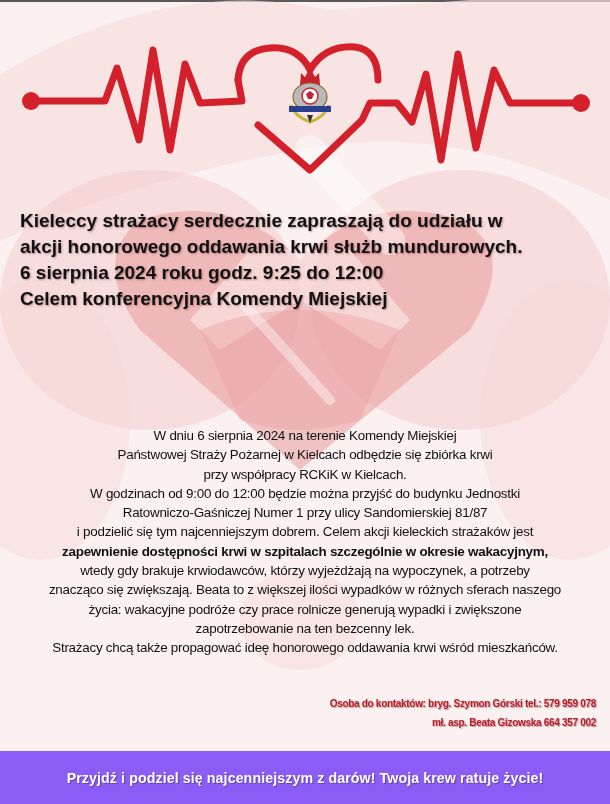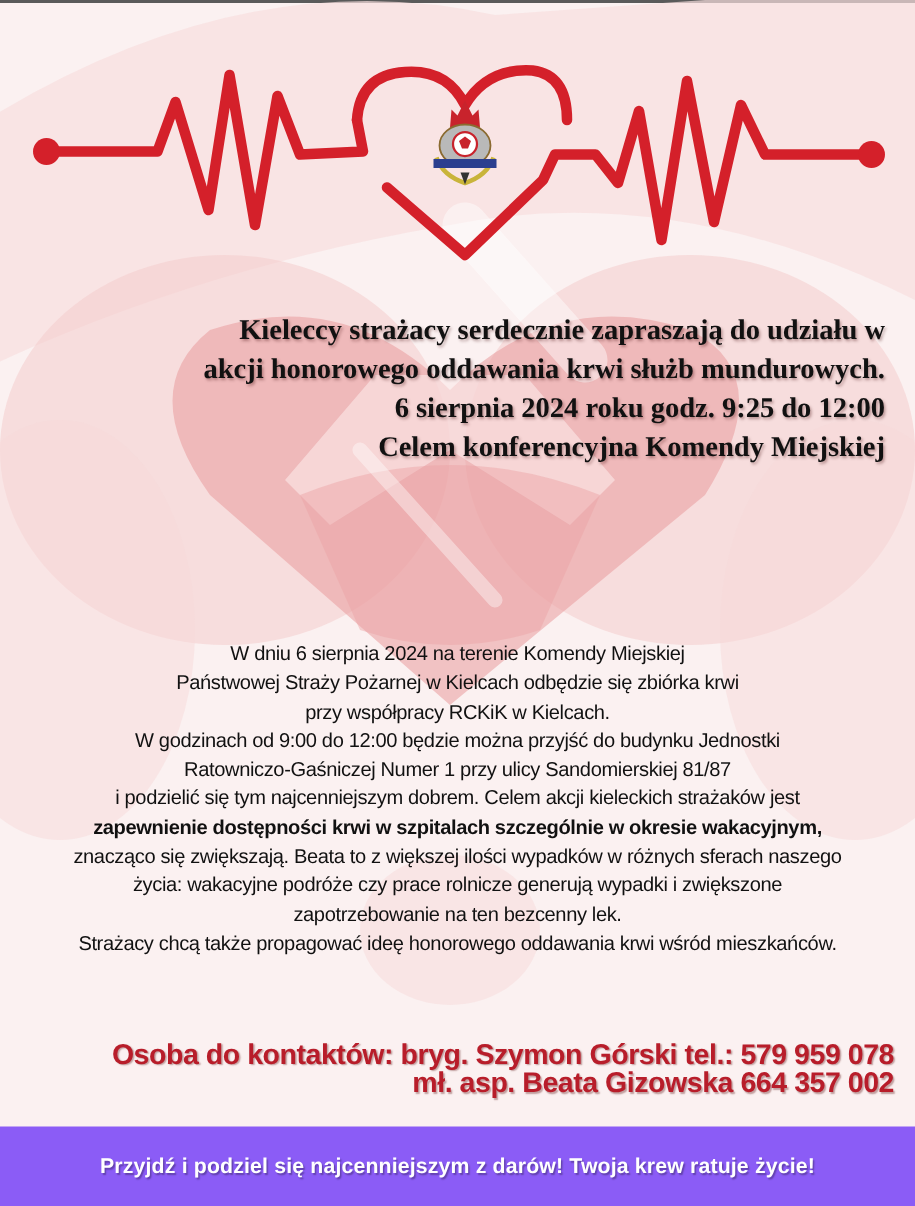--- a/index.html
+++ b/index.html
@@ -7,34 +7,34 @@
     width: 610px; height: 804px; overflow: hidden; position: relative;
     background: #fbf1f1;
     font-family: "Liberation Sans", sans-serif;
   }
   .topbar { position: absolute; left: 0; top: 0; width: 610px; height: 2px; background: #5a5a5a; }
   .bg { position: absolute; left: 0; top: 0; width: 610px; height: 760px; }
   .ekg { position: absolute; left: 0; top: 0; width: 610px; height: 200px; }
   .emblem { position: absolute; left: 285px; top: 65px; width: 50px; height: 62px; }
   .headline {
     position: absolute; left: 20px; top: 208px; width: 570px;
-    text-align: right; font-weight: bold; font-size: 19px; line-height: 26px;
-    color: #111; text-shadow: 1px 1px 2px rgba(60,0,0,0.35); font-family: Liberation Serif, serif;
+    text-align: left; font-weight: bold; font-size: 19px; line-height: 26px;
+    color: #111; text-shadow: 1px 1px 2px rgba(60,0,0,0.35);
   }
   .headline div { white-space: nowrap; }
   .body-text {
     position: absolute; left: 0; top: 394px; width: 610px;
     text-align: center; font-family: "Liberation Sans Narrow", "Liberation Sans", sans-serif;
     font-size: 13.4px; line-height: 19.3px; color: #111; letter-spacing: -0.25px; margin-top: 32px;
   }
   .body-text div { white-space: nowrap; }
   .body-text .strong { font-weight: bold; text-align: center; }
   .contact {
     position: absolute; right: 14px; top: 694px; text-align: right;
-    font-size: 19px; line-height: 19px; font-weight: bold; color: #b81d2a;
+    font-size: 10px; line-height: 19px; font-weight: bold; color: #b81d2a;
     letter-spacing: -0.3px; text-shadow: 1px 1px 1px rgba(80,0,0,0.35);
   }
   .contact div { white-space: nowrap; }
   .footer {
     position: absolute; left: 0; top: 751px; width: 610px; height: 53px;
     background: #8b5cf6; display: flex; align-items: center; justify-content: center;
   }
   .footer span {
     color: #fff; font-weight: bold; font-size: 14.2px; letter-spacing: 0.1px;
     text-shadow: 1px 1px 1px rgba(0,0,0,0.3); white-space: nowrap;
@@ -87,20 +87,21 @@
 </div>
 
 <div class="body-text">
   <div>W dniu 6 sierpnia 2024 na terenie Komendy Miejskiej</div>
   <div>Państwowej Straży Pożarnej w Kielcach  odbędzie się zbiórka krwi</div>
   <div>przy współpracy RCKiK w Kielcach.</div>
   <div>W godzinach od 9:00 do 12:00 będzie można przyjść do budynku Jednostki</div>
   <div>Ratowniczo-Gaśniczej Numer 1 przy ulicy Sandomierskiej 81/87</div>
   <div>i podzielić się tym najcenniejszym dobrem. Celem akcji kieleckich strażaków jest</div>
   <div class="strong">zapewnienie dostępności krwi w szpitalach szczególnie w okresie wakacyjnym,</div>
+  <div>wtedy gdy brakuje krwiodawców, którzy wyjeżdżają na wypoczynek, a potrzeby</div>
   <div>znacząco się zwiększają.  Beata to z większej ilości wypadków w różnych sferach naszego</div>
   <div>życia:  wakacyjne podróże czy prace rolnicze generują wypadki i zwiększone</div>
   <div>zapotrzebowanie na ten bezcenny lek.</div>
   <div>Strażacy chcą także propagować ideę honorowego oddawania krwi wśród mieszkańców.</div>
 </div>
 
 <div class="contact">
   <div>Osoba do kontaktów:  bryg. Szymon Górski tel.: 579 959 078</div>
   <div>mł. asp. Beata Gizowska 664 357 002</div>
 </div>

